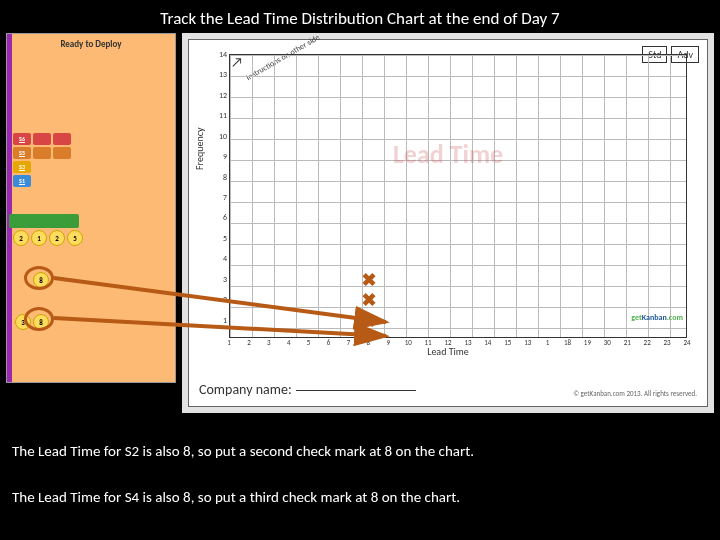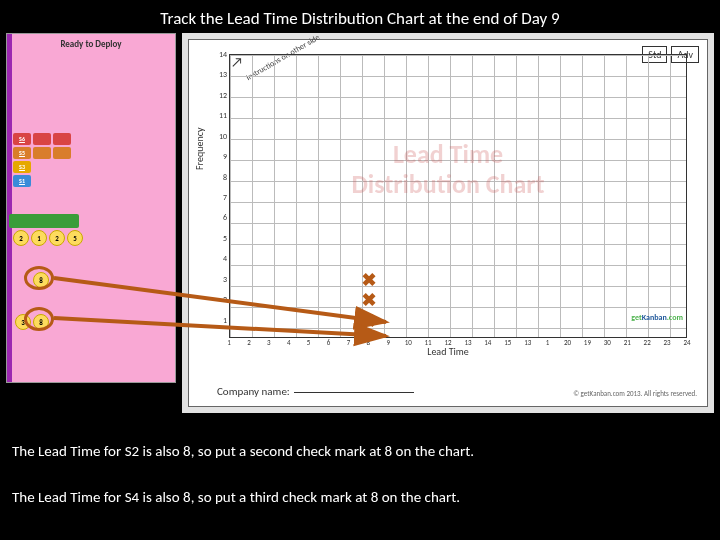--- a/index.html
+++ b/index.html
@@ -20,21 +20,21 @@
     padding: 8px 0 4px 0;
   }
   .main-row {
     display: flex;
     padding: 0 6px;
     gap: 6px;
   }
   .kanban-board {
     width: 170px;
     height: 350px;
-    background: #f9a8d4;
+    background: #fdba74;
     position: relative;
     border: 1px solid #999;
   }
   .kb-cols { display: flex; height: 100%; }
   .kb-col { flex: 1; border-right: 1px solid #aaa; padding: 4px; font-size: 9px; color: #333; text-align: center; }
   .kb-col:last-child { border-right: none; }
   .kb-head { font-weight: bold; font-size: 9px; color: #333; margin-bottom: 4px; }
   .kb-sub { font-size: 7px; color: #666; }
   .kb-arrow {
     width: 40px; height: 22px; background: #ddd; margin: 10px auto;
@@ -98,21 +98,21 @@
   }
   .brand {
     position: absolute; right: 24px; bottom: 84px; font-size: 8px; font-weight: bold;
   }
   .brand .g { color: #4fb44f; }
   .brand .k { color: #225a9c; }
   .copyright {
     position: absolute; right: 10px; bottom: 8px; font-size: 7px; color: #666;
   }
   .company {
-    position: absolute; left: 28px; bottom: 8px; font-size: 11px; color: #333;
+    position: absolute; left: 10px; bottom: 8px; font-size: 14px; color: #333;
   }
   .company-line { display: inline-block; border-bottom: 1px solid #333; width: 120px; vertical-align: middle; margin-left: 4px; }
   .yticks { position: absolute; top: 14px; bottom: 68px; left: 24px; width: 14px; }
   .ytick { position: absolute; right: 0; font-size: 8px; color: #333; transform: translateY(-50%); }
   .xticks { position: absolute; left: 40px; right: 20px; bottom: 58px; height: 10px; }
   .xtick { position: absolute; top: 0; font-size: 7px; color: #333; transform: translateX(-50%); }
 
   .marks { position: absolute; }
   .xmark { color: #b65a16; font-weight: bold; font-size: 18px; line-height: 14px; }
 
@@ -126,21 +126,21 @@
     position: absolute;
     left: 12px;
     color: #fff;
     font-size: 15px;
     font-weight: 400;
   }
 </style>
 </head>
 <body>
 
-<div class="title">Track the Lead Time Distribution Chart at the end of Day 9</div>
+<div class="title">Track the Lead Time Distribution Chart at the end of Day 7</div>
 
 <div class="main-row">
 
   <div class="kanban-board">
     <div class="kb-spine"></div>
     <div class="kb-cols">
       <div class="kb-col">
         <div class="kb-head">Ready to Deploy</div>
       </div>
     </div>
@@ -214,33 +214,32 @@
           <div class="xtick" style="left: 30.4348%;">8</div>
           <div class="xtick" style="left: 34.7826%;">9</div>
           <div class="xtick" style="left: 39.1304%;">10</div>
           <div class="xtick" style="left: 43.4783%;">11</div>
           <div class="xtick" style="left: 47.8261%;">12</div>
           <div class="xtick" style="left: 52.1739%;">13</div>
           <div class="xtick" style="left: 56.5217%;">14</div>
           <div class="xtick" style="left: 60.8696%;">15</div>
           <div class="xtick" style="left: 65.2174%;">13</div>
           <div class="xtick" style="left: 69.5652%;">1</div>
-          <div class="xtick" style="left: 73.913%;">20</div>
+          <div class="xtick" style="left: 73.913%;">18</div>
           <div class="xtick" style="left: 78.2609%;">19</div>
           <div class="xtick" style="left: 82.6087%;">30</div>
           <div class="xtick" style="left: 86.9565%;">21</div>
           <div class="xtick" style="left: 91.3043%;">22</div>
           <div class="xtick" style="left: 95.6522%;">23</div>
           <div class="xtick" style="left: 100%;">24</div>
         </div>
       <div class="ylabel">Frequency</div>
       <div class="xlabel">Lead Time</div>
       <div class="watermark">
         <span>Lead Time</span><br>
-        <span>Distribution Chart</span>
       </div>
       <div class="brand"><span class="g">get</span><span class="k">Kanban</span><span class="g">.com</span></div>
       <div class="company"><span>Company name:</span><span class="company-line"></span></div>
       <div class="copyright">© getKanban.com 2013. All rights reserved.</div>
       <div class="marks" id="chart-marks">
           <div class="xmark" style="position: absolute; left: 172.391px; top: 273.714px;">✖</div>
           <div class="xmark" style="position: absolute; left: 172.391px; top: 253.429px;">✖</div>
           <div class="xmark" style="position: absolute; left: 172.391px; top: 233.143px;">✖</div>
         </div>
     </div>

